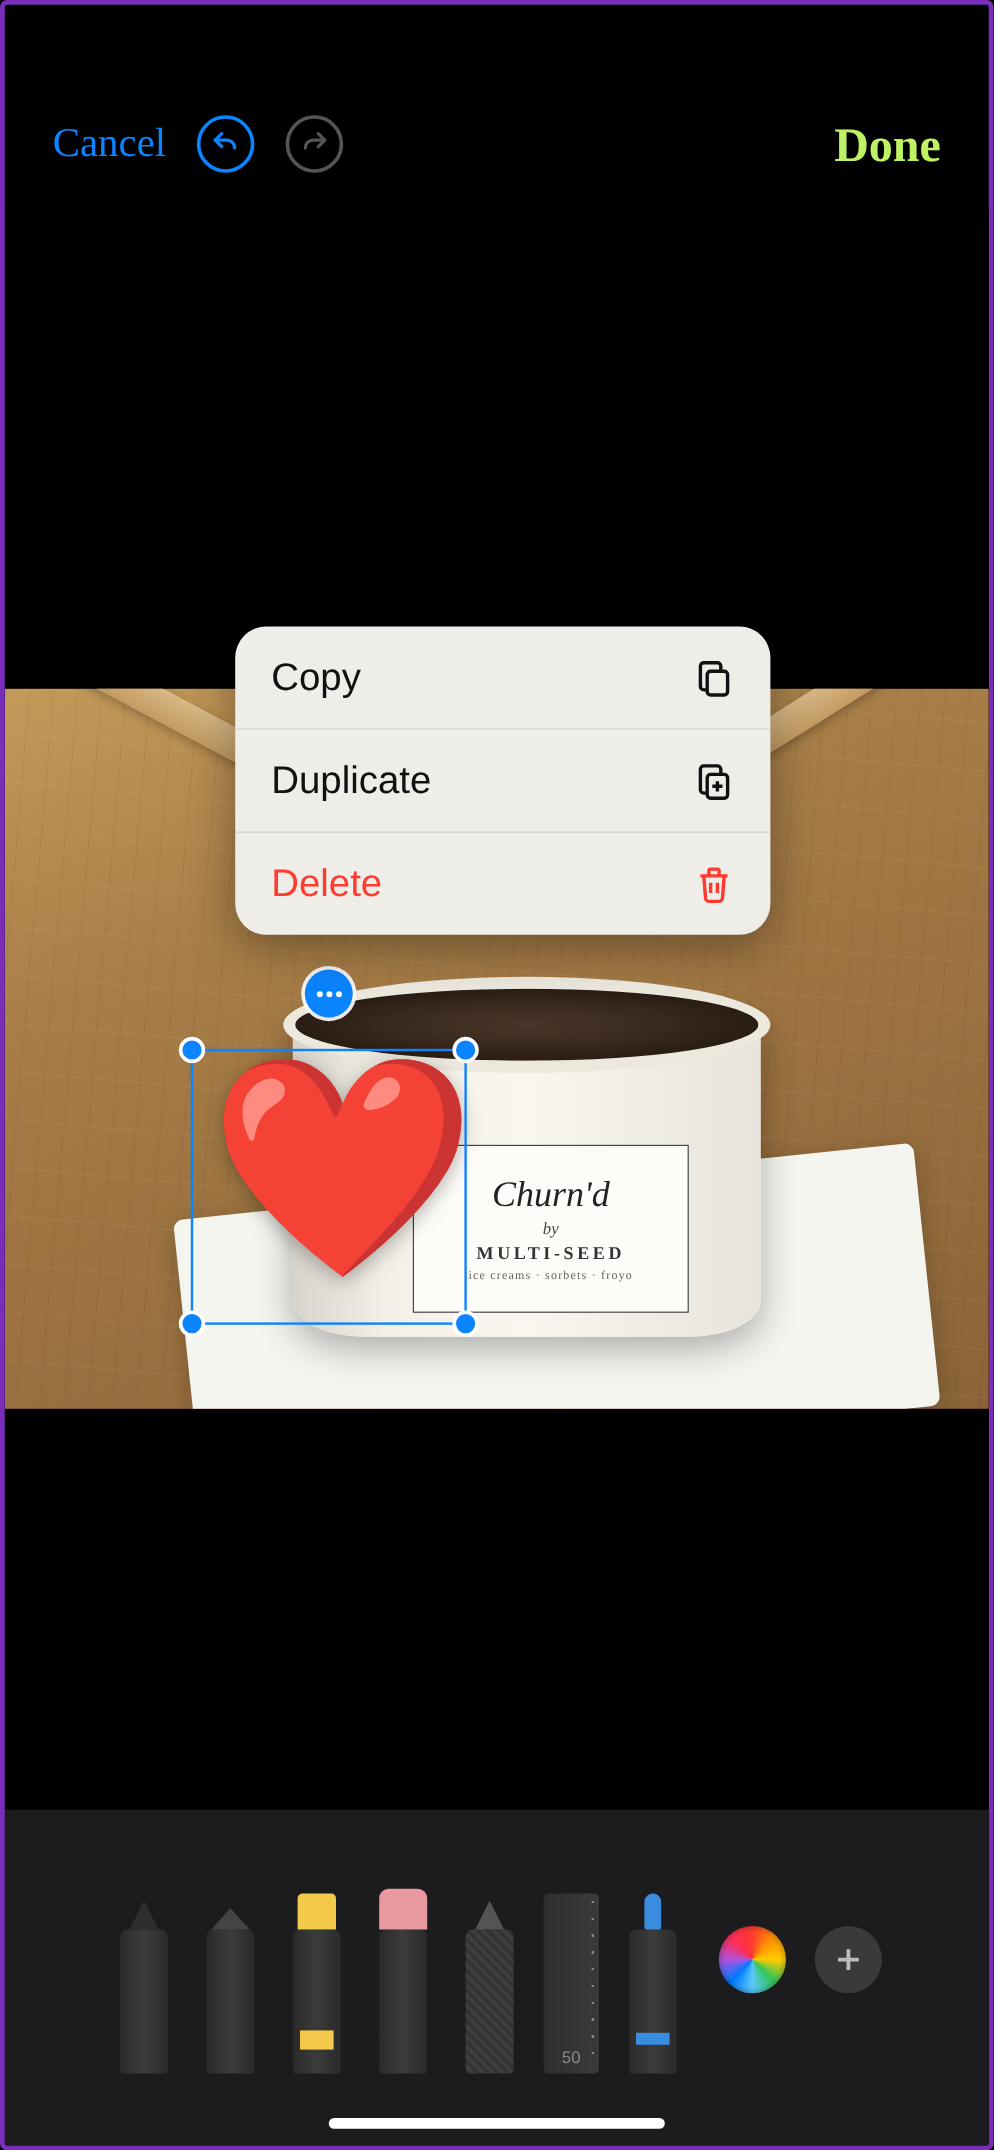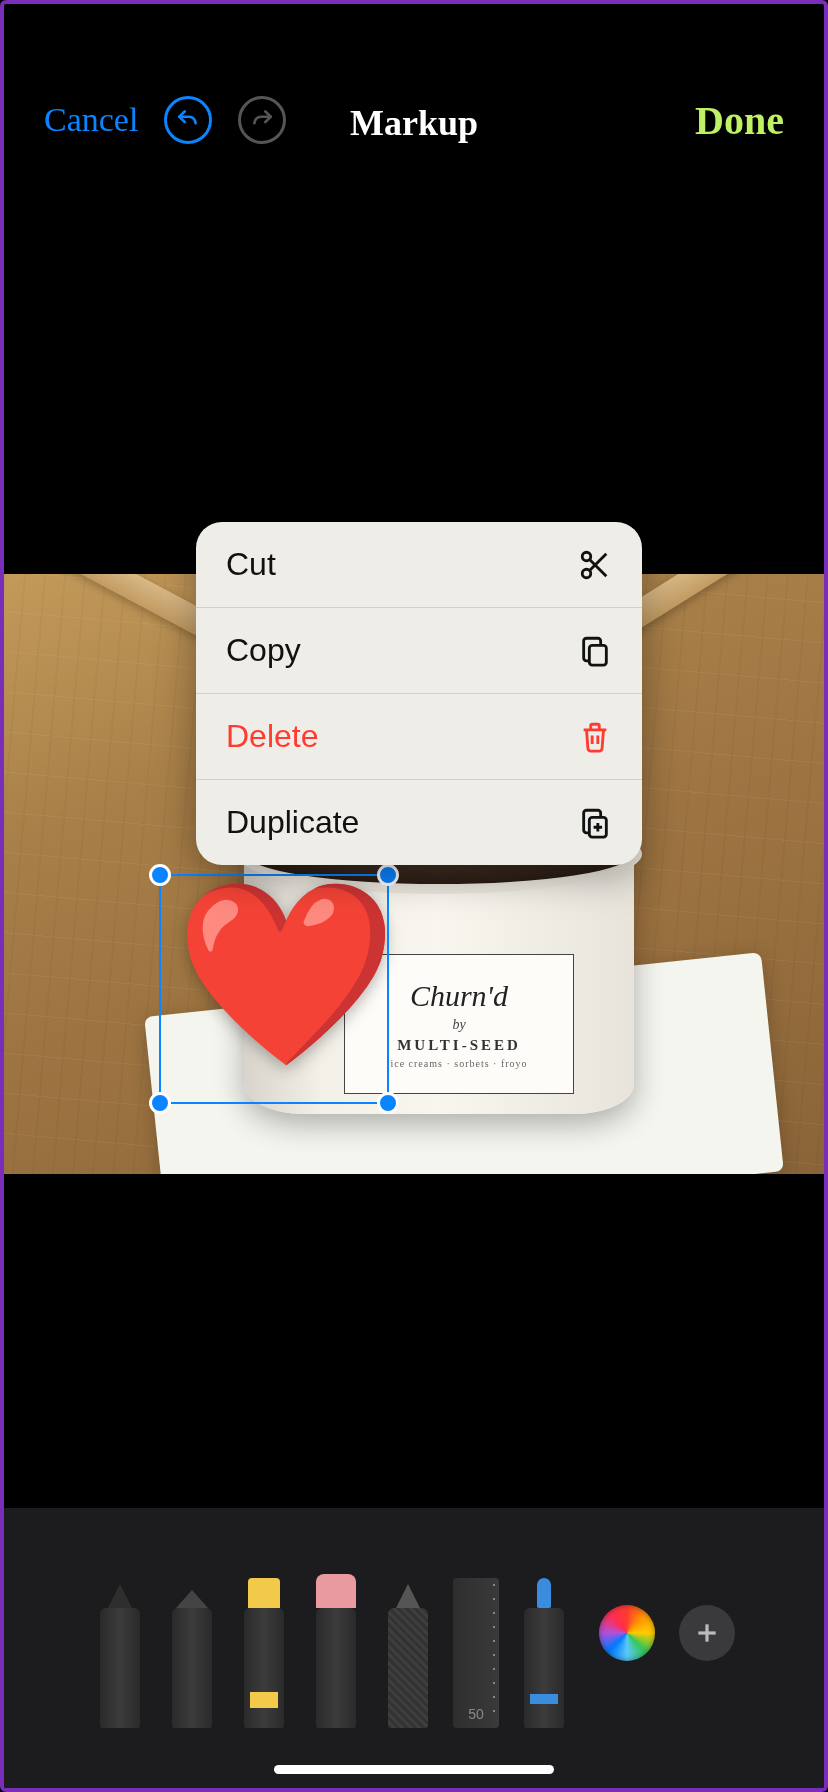--- a/index.html
+++ b/index.html
@@ -311,21 +311,20 @@
         <path d="M4 9h9a6 6 0 0 1 6 6v0" fill="none" stroke="#0a84ff" stroke-width="2.5" stroke-linecap="round"></path>
       </svg>
     </div>
     <div class="nav-circle disabled">
       <svg viewBox="0 0 24 24">
         <path d="M15 14l5-5-5-5" fill="none" stroke="#555" stroke-width="2.5" stroke-linecap="round" stroke-linejoin="round"></path>
         <path d="M20 9h-9a6 6 0 0 0-6 6v0" fill="none" stroke="#555" stroke-width="2.5" stroke-linecap="round"></path>
       </svg>
     </div>
   </div>
-  <div class="nav-title">Markup</div>
   <div class="nav-done">Done</div>
 </div>
 
 <div class="canvas">
   <div class="photo">
     <div class="wood-grain"></div>
     <div class="stick s1"></div>
     <div class="stick s2"></div>
     <div class="napkin"></div>
     <div class="cup">
@@ -351,62 +350,51 @@
     <span></span>
   </div>
   <div class="sel-handle tl"></div>
   <div class="sel-handle tr"></div>
   <div class="sel-handle bl"></div>
   <div class="sel-handle br"></div>
 </div>
 
 <div class="menu">
   <div class="menu-item">
-    <span>Cut</span>
+    <span>Copy</span>
     <span class="menu-icon">
       <svg viewBox="0 0 24 24">
-          <circle cx="6" cy="6" r="3"></circle>
-          <circle cx="6" cy="18" r="3"></circle>
-          <line x1="20" y1="4" x2="8.5" y2="15.5"></line>
-          <line x1="20" y1="20" x2="8.5" y2="8.5"></line>
+          <rect x="8" y="8" width="12" height="14" rx="2"></rect>
+          <path d="M16 8V5a2 2 0 0 0-2-2H6a2 2 0 0 0-2 2v12a2 2 0 0 0 2 2h2"></path>
         </svg>
     </span>
   </div>
   <div class="menu-item">
-    <span>Copy</span>
+    <span>Duplicate</span>
     <span class="menu-icon">
       <svg viewBox="0 0 24 24">
           <rect x="8" y="8" width="12" height="14" rx="2"></rect>
           <path d="M16 8V5a2 2 0 0 0-2-2H6a2 2 0 0 0-2 2v12a2 2 0 0 0 2 2h2"></path>
+          <line x1="14" y1="12" x2="14" y2="18"></line>
+          <line x1="11" y1="15" x2="17" y2="15"></line>
         </svg>
     </span>
   </div>
   <div class="menu-item destructive">
     <span>Delete</span>
     <span class="menu-icon">
       <svg viewBox="0 0 24 24">
           <path d="M4 7h16"></path>
           <path d="M10 11v6"></path>
           <path d="M14 11v6"></path>
           <path d="M6 7l1 13a2 2 0 0 0 2 2h6a2 2 0 0 0 2-2l1-13"></path>
           <path d="M9 7V4a1 1 0 0 1 1-1h4a1 1 0 0 1 1 1v3"></path>
         </svg>
     </span>
   </div>
-  <div class="menu-item">
-    <span>Duplicate</span>
-    <span class="menu-icon">
-      <svg viewBox="0 0 24 24">
-          <rect x="8" y="8" width="12" height="14" rx="2"></rect>
-          <path d="M16 8V5a2 2 0 0 0-2-2H6a2 2 0 0 0-2 2v12a2 2 0 0 0 2 2h2"></path>
-          <line x1="14" y1="12" x2="14" y2="18"></line>
-          <line x1="11" y1="15" x2="17" y2="15"></line>
-        </svg>
-    </span>
-  </div>
 </div>
 
 <div class="toolbar">
   <div class="tool-row">
     <div class="tool tool-pen">
       <div class="tool-body">
           <div class="tool-tip-pen"></div>
         </div>
     </div>
     <div class="tool tool-marker">

